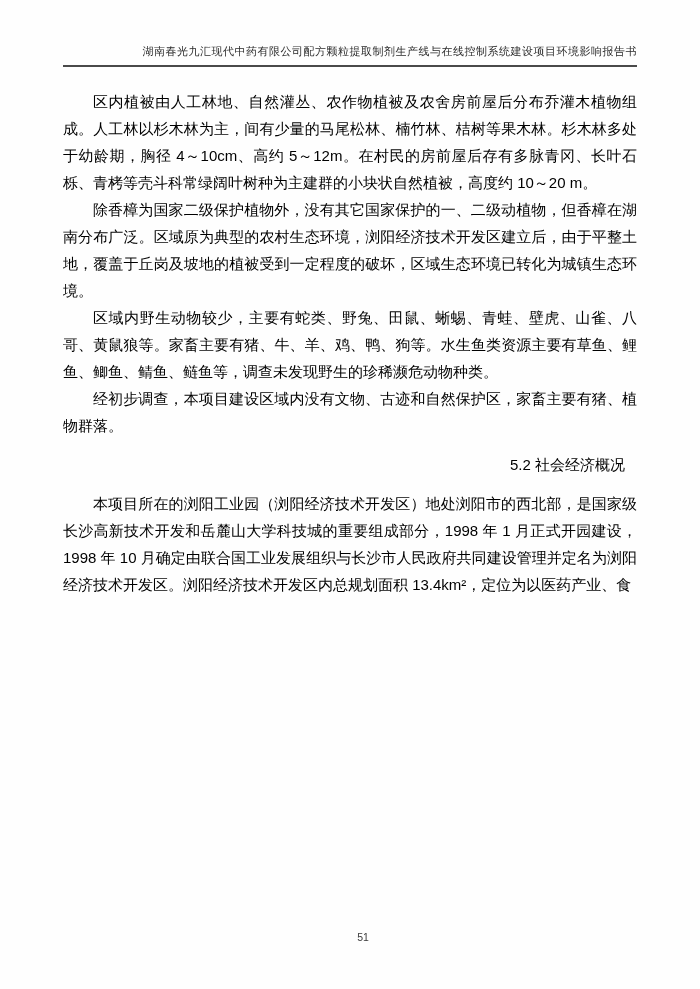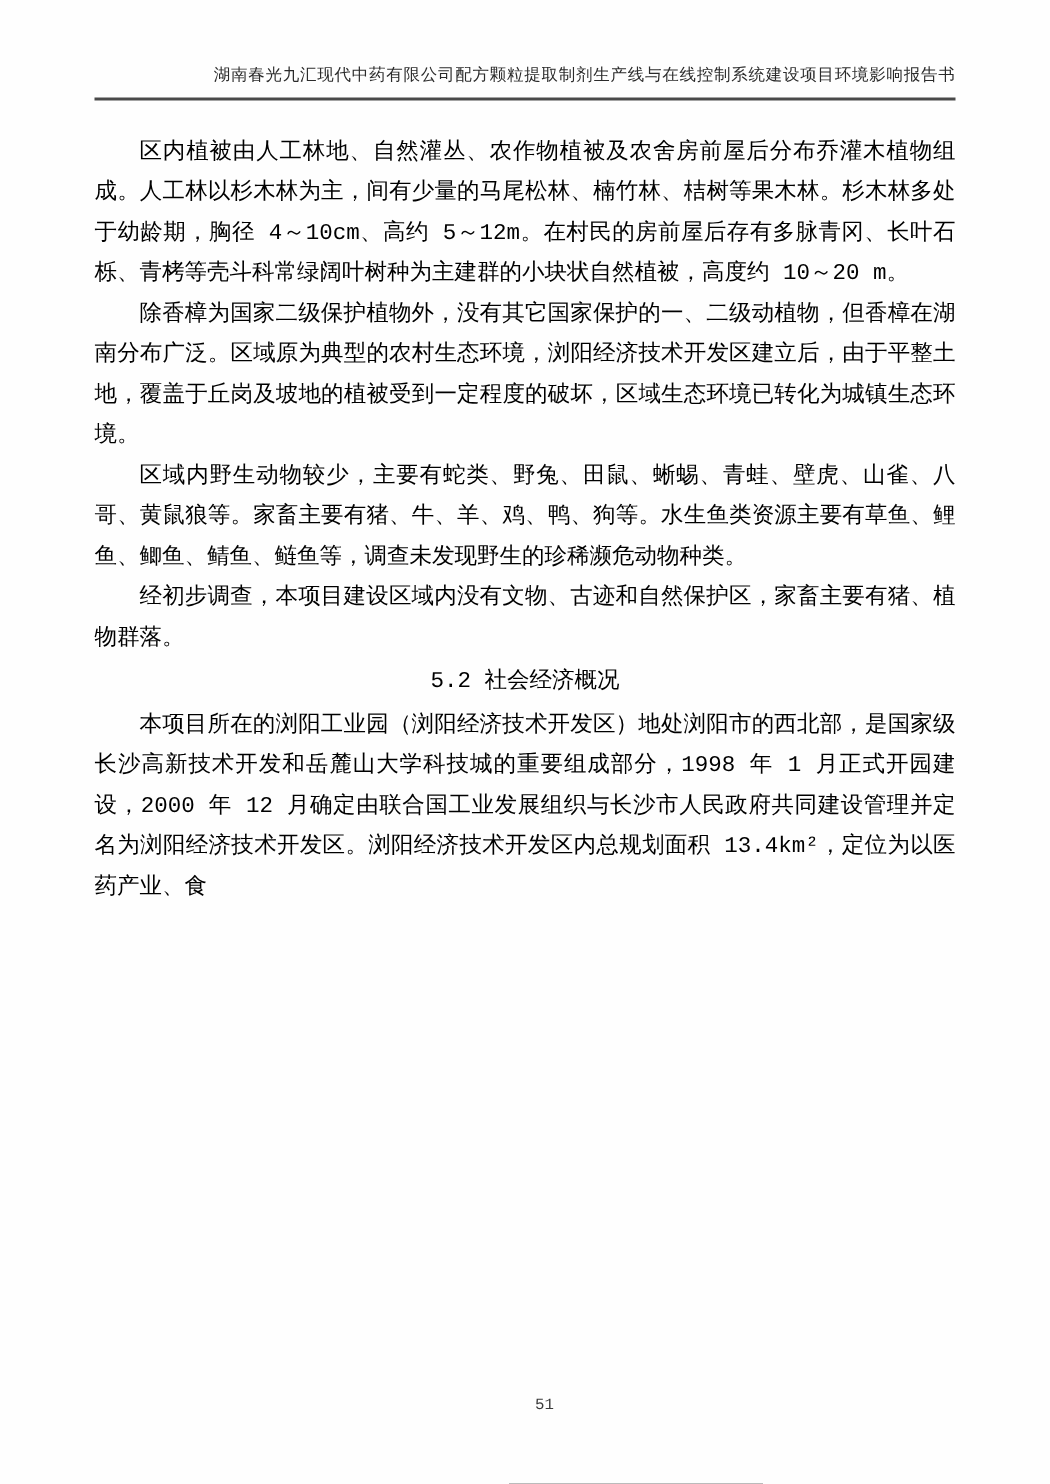--- a/index.html
+++ b/index.html
@@ -2,21 +2,21 @@
 <html><head>
 <meta charset="utf-8">
 <style>
   html, body { margin: 0; padding: 0; background: #888; }
   .page {
     position: relative;
     width: 700px;
     height: 989px;
     margin: 0 auto;
     background: #fefefe;
-    font-family: Liberation Mono, monospace;
+    font-family: Liberation Sans, sans-serif;
     color: #1f1f1f;
     overflow: hidden;
     box-sizing: border-box;
   }
   .header {
     margin: 0 63px;
     padding-top: 44px;
   }
   .header-title {
     text-align: right;
@@ -36,26 +36,26 @@
     font-size: 15px;
     line-height: 27px;
     text-align: justify;
     color: #000000;
   }
   .body p {
     margin: 0;
     text-indent: 2em;
   }
   .heading {
-    margin: 2px;
+    margin: 12px;
     font-size: 15px;
     font-weight: normal;
     line-height: 27px;
     text-indent: 0;
-    text-align: center;
+    text-align: right;
   }
   .footer {
     position: absolute;
     left: 0;
     bottom: 46px;
     width: 100%;
     text-align: center;
     font-size: 10.5px;
     color: #3a3a3a;
     margin-left: 13px;
@@ -72,20 +72,20 @@
   </div>
 
   <div class="body">
     <p>区内植被由人工林地、自然灌丛、农作物植被及农舍房前屋后分布乔灌木植物组成。人工林以杉木林为主，间有少量的马尾松林、楠竹林、桔树等果木林。杉木林多处于幼龄期，胸径 4～10cm、高约 5～12m。在村民的房前屋后存有多脉青冈、长叶石栎、青栲等壳斗科常绿阔叶树种为主建群的小块状自然植被，高度约 10～20 m。</p>
     <p>除香樟为国家二级保护植物外，没有其它国家保护的一、二级动植物，但香樟在湖南分布广泛。区域原为典型的农村生态环境，浏阳经济技术开发区建立后，由于平整土地，覆盖于丘岗及坡地的植被受到一定程度的破坏，区域生态环境已转化为城镇生态环境。</p>
     <p>区域内野生动物较少，主要有蛇类、野兔、田鼠、蜥蜴、青蛙、壁虎、山雀、八哥、黄鼠狼等。家畜主要有猪、牛、羊、鸡、鸭、狗等。水生鱼类资源主要有草鱼、鲤鱼、鲫鱼、鲭鱼、鲢鱼等，调查未发现野生的珍稀濒危动物种类。</p>
     <p>经初步调查，本项目建设区域内没有文物、古迹和自然保护区，家畜主要有猪、植物群落。</p>
 
     <h2 class="heading">5.2 社会经济概况</h2>
 
-    <p>本项目所在的浏阳工业园（浏阳经济技术开发区）地处浏阳市的西北部，是国家级长沙高新技术开发和岳麓山大学科技城的重要组成部分，1998 年 1 月正式开园建设，2000 年 12 月确定由联合国工业发展组织与长沙市人民政府共同建设管理并定名为浏阳经济技术开发区。浏阳经济技术开发区内总规划面积 13.4km²，定位为以医药产业、食</p>
+    <p>本项目所在的浏阳工业园（浏阳经济技术开发区）地处浏阳市的西北部，是国家级长沙高新技术开发和岳麓山大学科技城的重要组成部分，1998 年 1 月正式开园建设，1998 年 10 月确定由联合国工业发展组织与长沙市人民政府共同建设管理并定名为浏阳经济技术开发区。浏阳经济技术开发区内总规划面积 13.4km²，定位为以医药产业、食</p>
   </div>
 
   <div class="footer">
     <span>51</span>
   </div>
 
 </div>
 
 </body></html>

